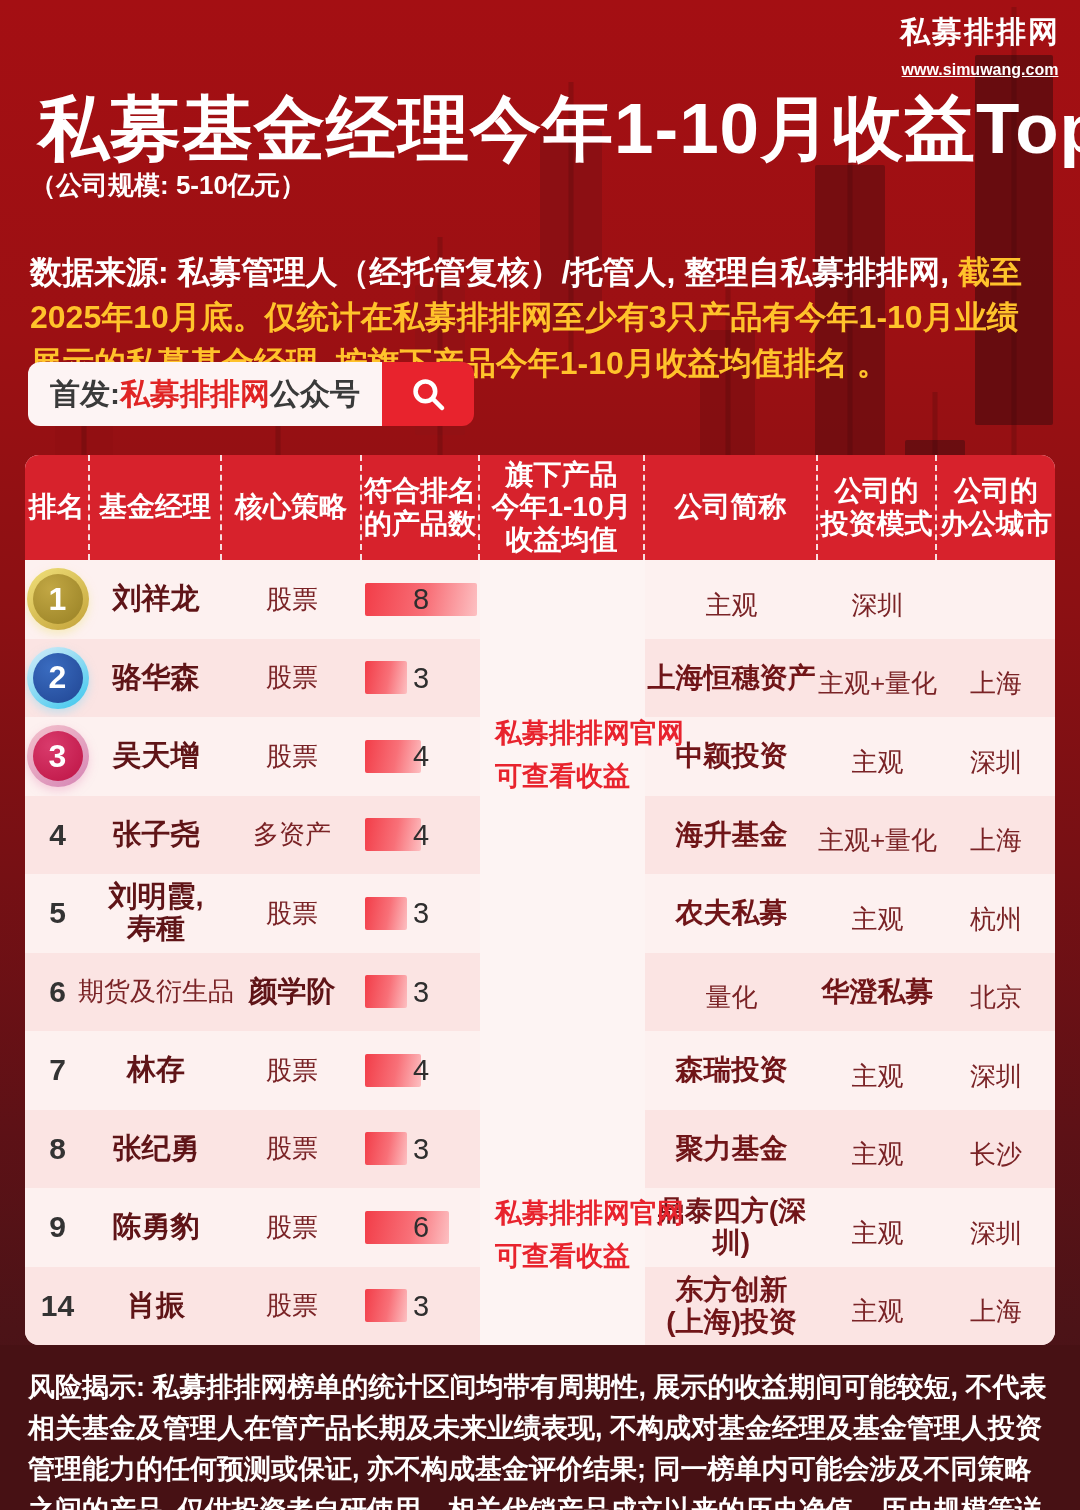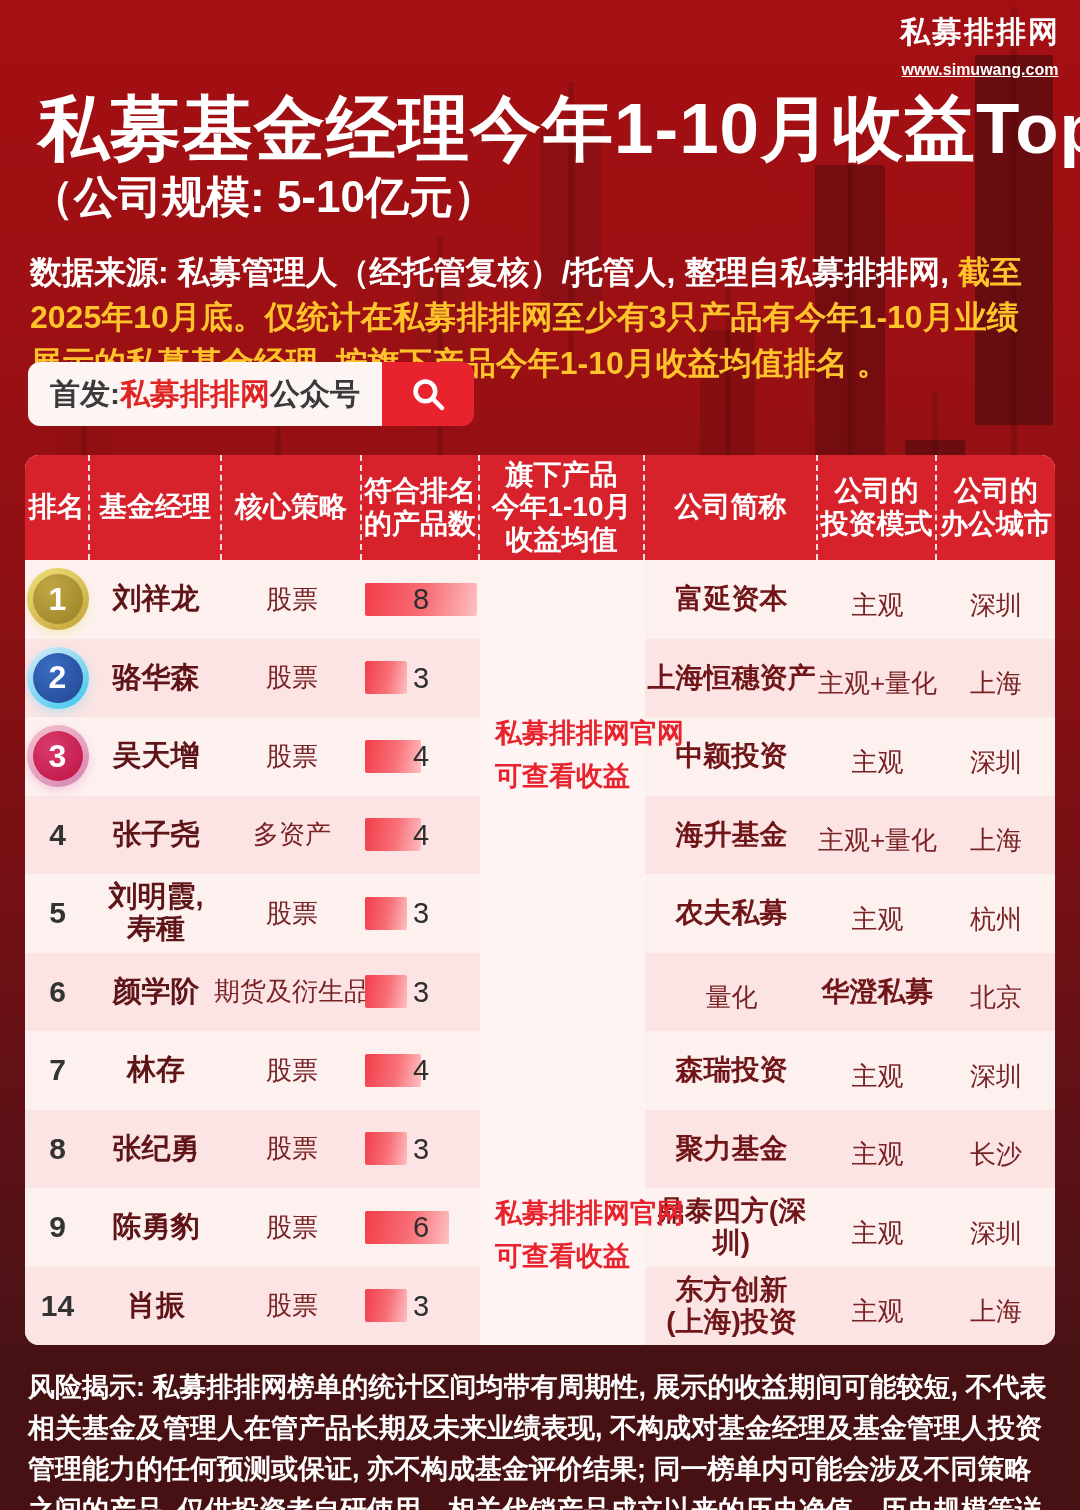--- a/index.html
+++ b/index.html
@@ -13,21 +13,21 @@
   .candles { position:absolute; inset:0; z-index:0; }
   .candle { position:absolute; border-radius:2px; }
   .candle::before { content:""; position:absolute; left:50%; transform:translateX(-50%);
     top:-48px; height:calc(100% + 86px); width:5px; background:rgba(40,5,7,0.18); }
   
   .hero { position:absolute; left:0; top:0; width:1080px; height:455px; z-index:2; }
   .logo { position:absolute; right:20px; top:12px; text-align:center; color:#fff; }
   .logo-title { font-size:30px; font-weight:bold; letter-spacing:2px; }
   .logo-url { font-size:16px; font-weight:bold; margin-top:8px;text-decoration:underline; }
   .title { position:absolute; left:38px; top:82px; color:#fff; font-size:71px; font-weight:900; letter-spacing:1px; white-space:nowrap; }
-  .subtitle { position:absolute; left:30px; top:168px; color:#fff; font-size:44px; font-weight:800;text-align:right; }
+  .subtitle { position:absolute; left:30px; top:168px; color:#fff; font-size:26px; font-weight:800;text-align:right; }
   .source { position:absolute; left:30px; top:250px; width:1010px; font-size:32px; font-weight:bold; line-height:1.42; color:#fff; }
   .source .yellow { color:#ffc32b; }
   .searchbar { position:absolute; left:28px; top:362px; height:64px; display:flex; }
   .search-box { background:#fdf4f4; border-radius:12px 0 0 12px; display:flex; align-items:center; padding:0 22px; font-size:30px; font-weight:bold; color:#3a3a3a; white-space:nowrap; }
   .search-box .red { color:#e02424; }
   .search-btn { width:92px; background:#e8232d; border-radius:0 12px 12px 0; display:flex; align-items:center; justify-content:center; }
   
   .table-wrap { position:absolute; left:25px; top:455px; width:1030px; height:890px; border-radius:14px; overflow:hidden; background:#fdf1f0; z-index:2; }
   .thead { display:grid; grid-template-columns:65px 132px 140px 118px 165px 173px 119px 118px; height:105px; background:#d7222c; }
   .th { display:flex; align-items:center; justify-content:center; text-align:center; color:#fff; font-size:28px; font-weight:bold; line-height:1.15; white-space:pre-line; }
@@ -139,23 +139,20 @@
         </div>
         <div class="cell cell-products">
           <div class="bar-wrap">
             <div class="bar" style="width: 100%;"></div>
             <span class="bar-num">8</span>
           </div>
         </div>
         <div class="cell cell-return">
           <span class="return-val"></span>
         </div>
-        <div class="cell cell-company">
-          <span class="company">富延资本</span>
-        </div>
         <div class="cell cell-mode">
           <span class="mode">主观</span>
         </div>
         <div class="cell cell-city">
           <span class="city">深圳</span>
         </div>
       </div>
       <div class="trow even">
         <div class="cell cell-rank">
           <div class="medal m2">
@@ -274,25 +271,25 @@
           <span class="mode">主观</span>
         </div>
         <div class="cell cell-city">
           <span class="city">杭州</span>
         </div>
       </div>
       <div class="trow even">
         <div class="cell cell-rank">
           <span class="rank-num">6</span>
         </div>
+        <div class="cell cell-strategy">
+          <span class="strategy">期货及衍生品</span>
+        </div>
         <div class="cell cell-manager">
           <span class="manager">颜学阶</span>
-        </div>
-        <div class="cell cell-strategy">
-          <span class="strategy">期货及衍生品</span>
         </div>
         <div class="cell cell-products">
           <div class="bar-wrap">
             <div class="bar" style="width: 37.5%;"></div>
             <span class="bar-num">3</span>
           </div>
         </div>
         <div class="cell cell-return">
           <span class="return-val"></span>
         </div>

